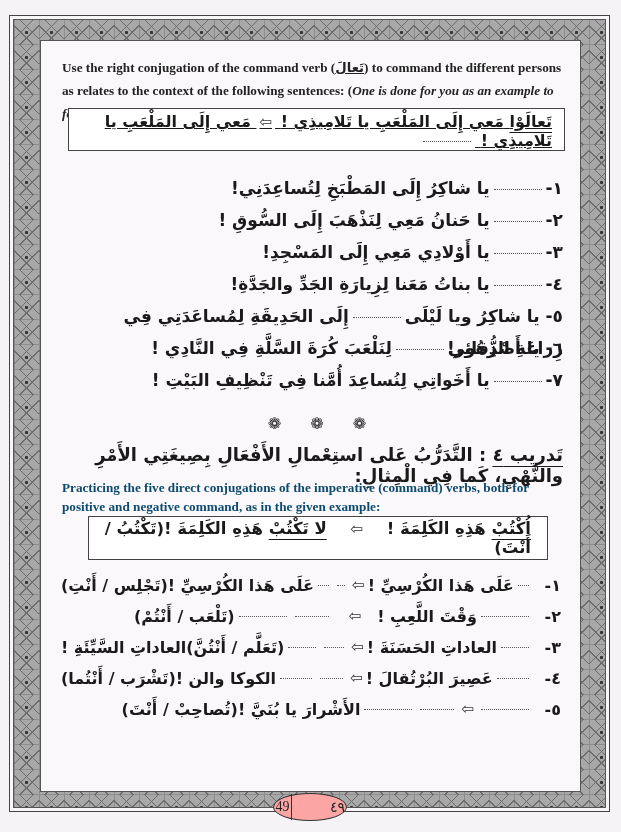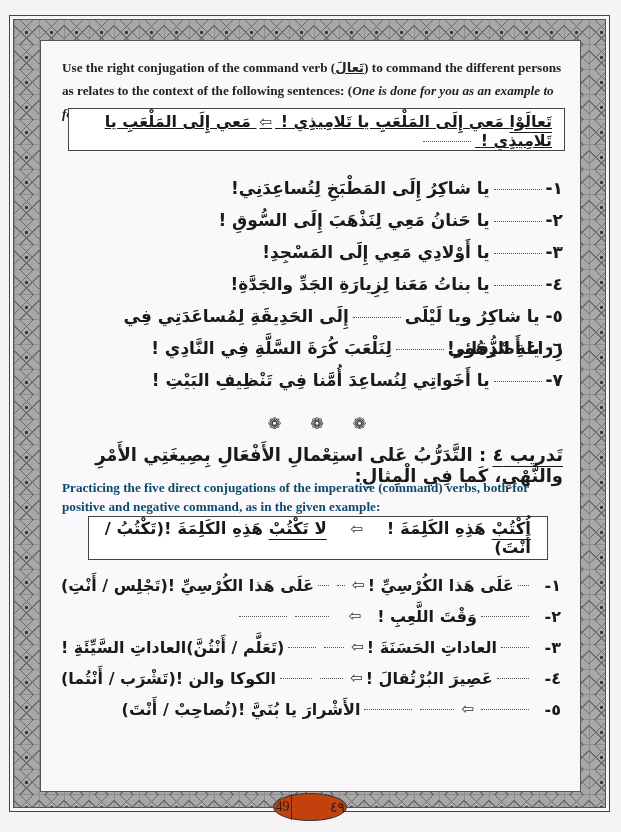--- a/index.html
+++ b/index.html
@@ -30,21 +30,21 @@
   .list1 .row{font-size:17px;height:32px;line-height:32px;}
   .ornaments{position:absolute;left:268px;top:414px;font-size:16px;letter-spacing:12px;color:#222;font-family:"DejaVu Sans",sans-serif;}
   .title4{position:absolute;right:58px;top:444px;font-size:18px;width:500px;}
   .en2{position:absolute;left:62px;top:478px;width:510px;font-family:"Liberation Serif",serif;font-weight:bold;font-size:13.2px;line-height:19px;color:#0c4a6e;}
   .example-box2{position:absolute;left:88px;top:516px;width:460px;height:44px;border:1.3px solid #444;box-sizing:border-box;background:#fff;display:flex;align-items:center;justify-content:flex-end;padding-right:16px;}
   .example-box2 .ar{font-size:16.5px;}
   .list2{position:absolute;right:60px;top:570px;width:500px;}
   .list2 .row{font-size:16px;height:31px;line-height:31px;display:flex;direction:rtl;align-items:center;}
   .list2 .num{min-width:28px;}
   .list2 .part{white-space:nowrap;}
-  .page-num{position:absolute;left:273px;top:793px;width:72px;height:26px;border:1.3px solid #333;border-radius:50%;background:#c2410c;display:flex;align-items:center;font-family:"Liberation Serif",serif;font-size:14px;color:#222;}
+  .page-num{position:absolute;left:273px;top:793px;width:72px;height:26px;border:1.3px solid #333;border-radius:50%;background:#fca5a5;display:flex;align-items:center;font-family:"Liberation Serif",serif;font-size:14px;color:#222;}
   .page-num span{flex:1;text-align:center;}
   .page-num .sep{flex:0 0 1.3px;height:100%;background:#333;}
 </style>
 </head>
 <body>
 
 <div class="outer-frame"></div>
 <div class="border-band"></div>
 <div class="inner-page"></div>
 
@@ -102,20 +102,21 @@
       <span class="part">عَلَى هَذا الكُرْسِيِّ !</span>
       <span class="part">(تَجْلِس / أَنْتِ)</span>
   </div>
   <div class="row ar">
     <span class="num">٢-</span>
       <span class="dots"></span>
       <span class="part">وَقْتَ اللَّعِبِ !</span>
       <span class="arrow" style="margin:0 16px;">⇦</span>
       <span class="dots short"></span>
       <span class="dots"></span>
+      <span class="part">(تَلْعَب / أَنْتُمْ)</span>
   </div>
   <div class="row ar">
     <span class="num">٣-</span>
       <span class="dots"></span>
       <span class="part">العاداتِ الحَسَنَةَ !</span>
       <span class="arrow">⇦</span>
       <span class="dots short"></span>
       <span class="dots"></span>
       <span class="part">(تَعَلَّم / أَنْتُنَّ)</span>
       <span class="part">العاداتِ السَّيِّئَةِ !</span>

